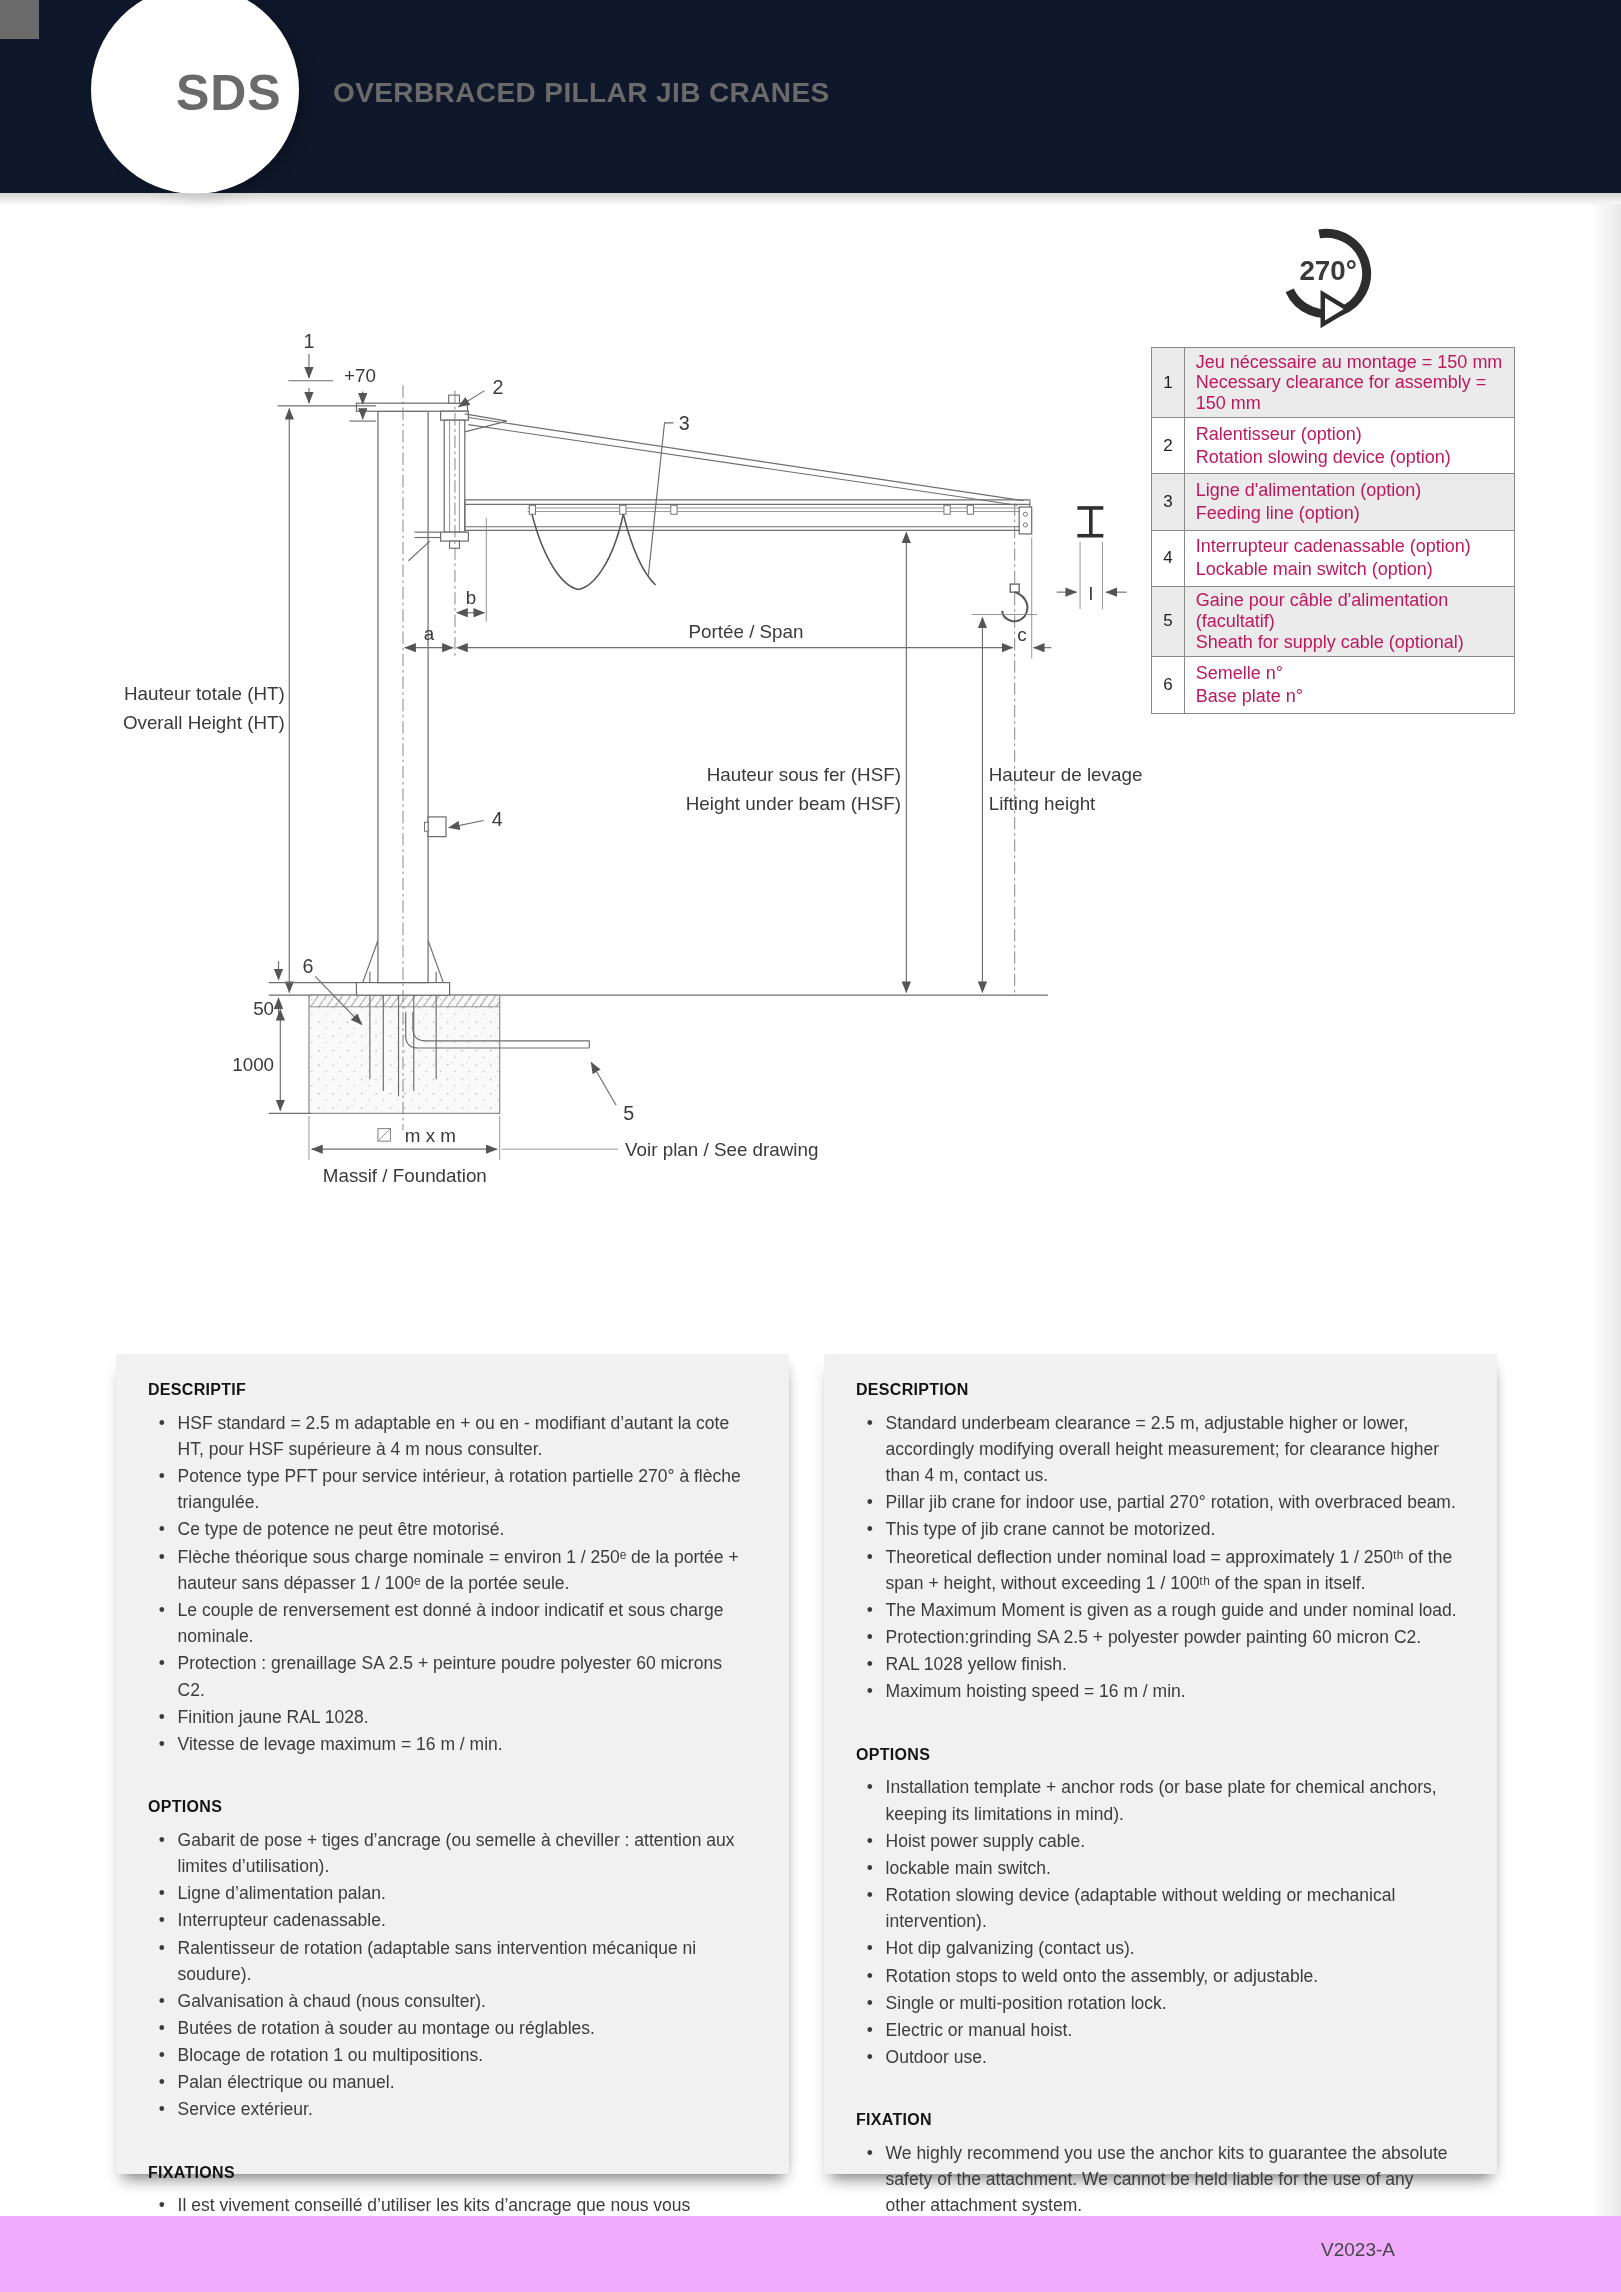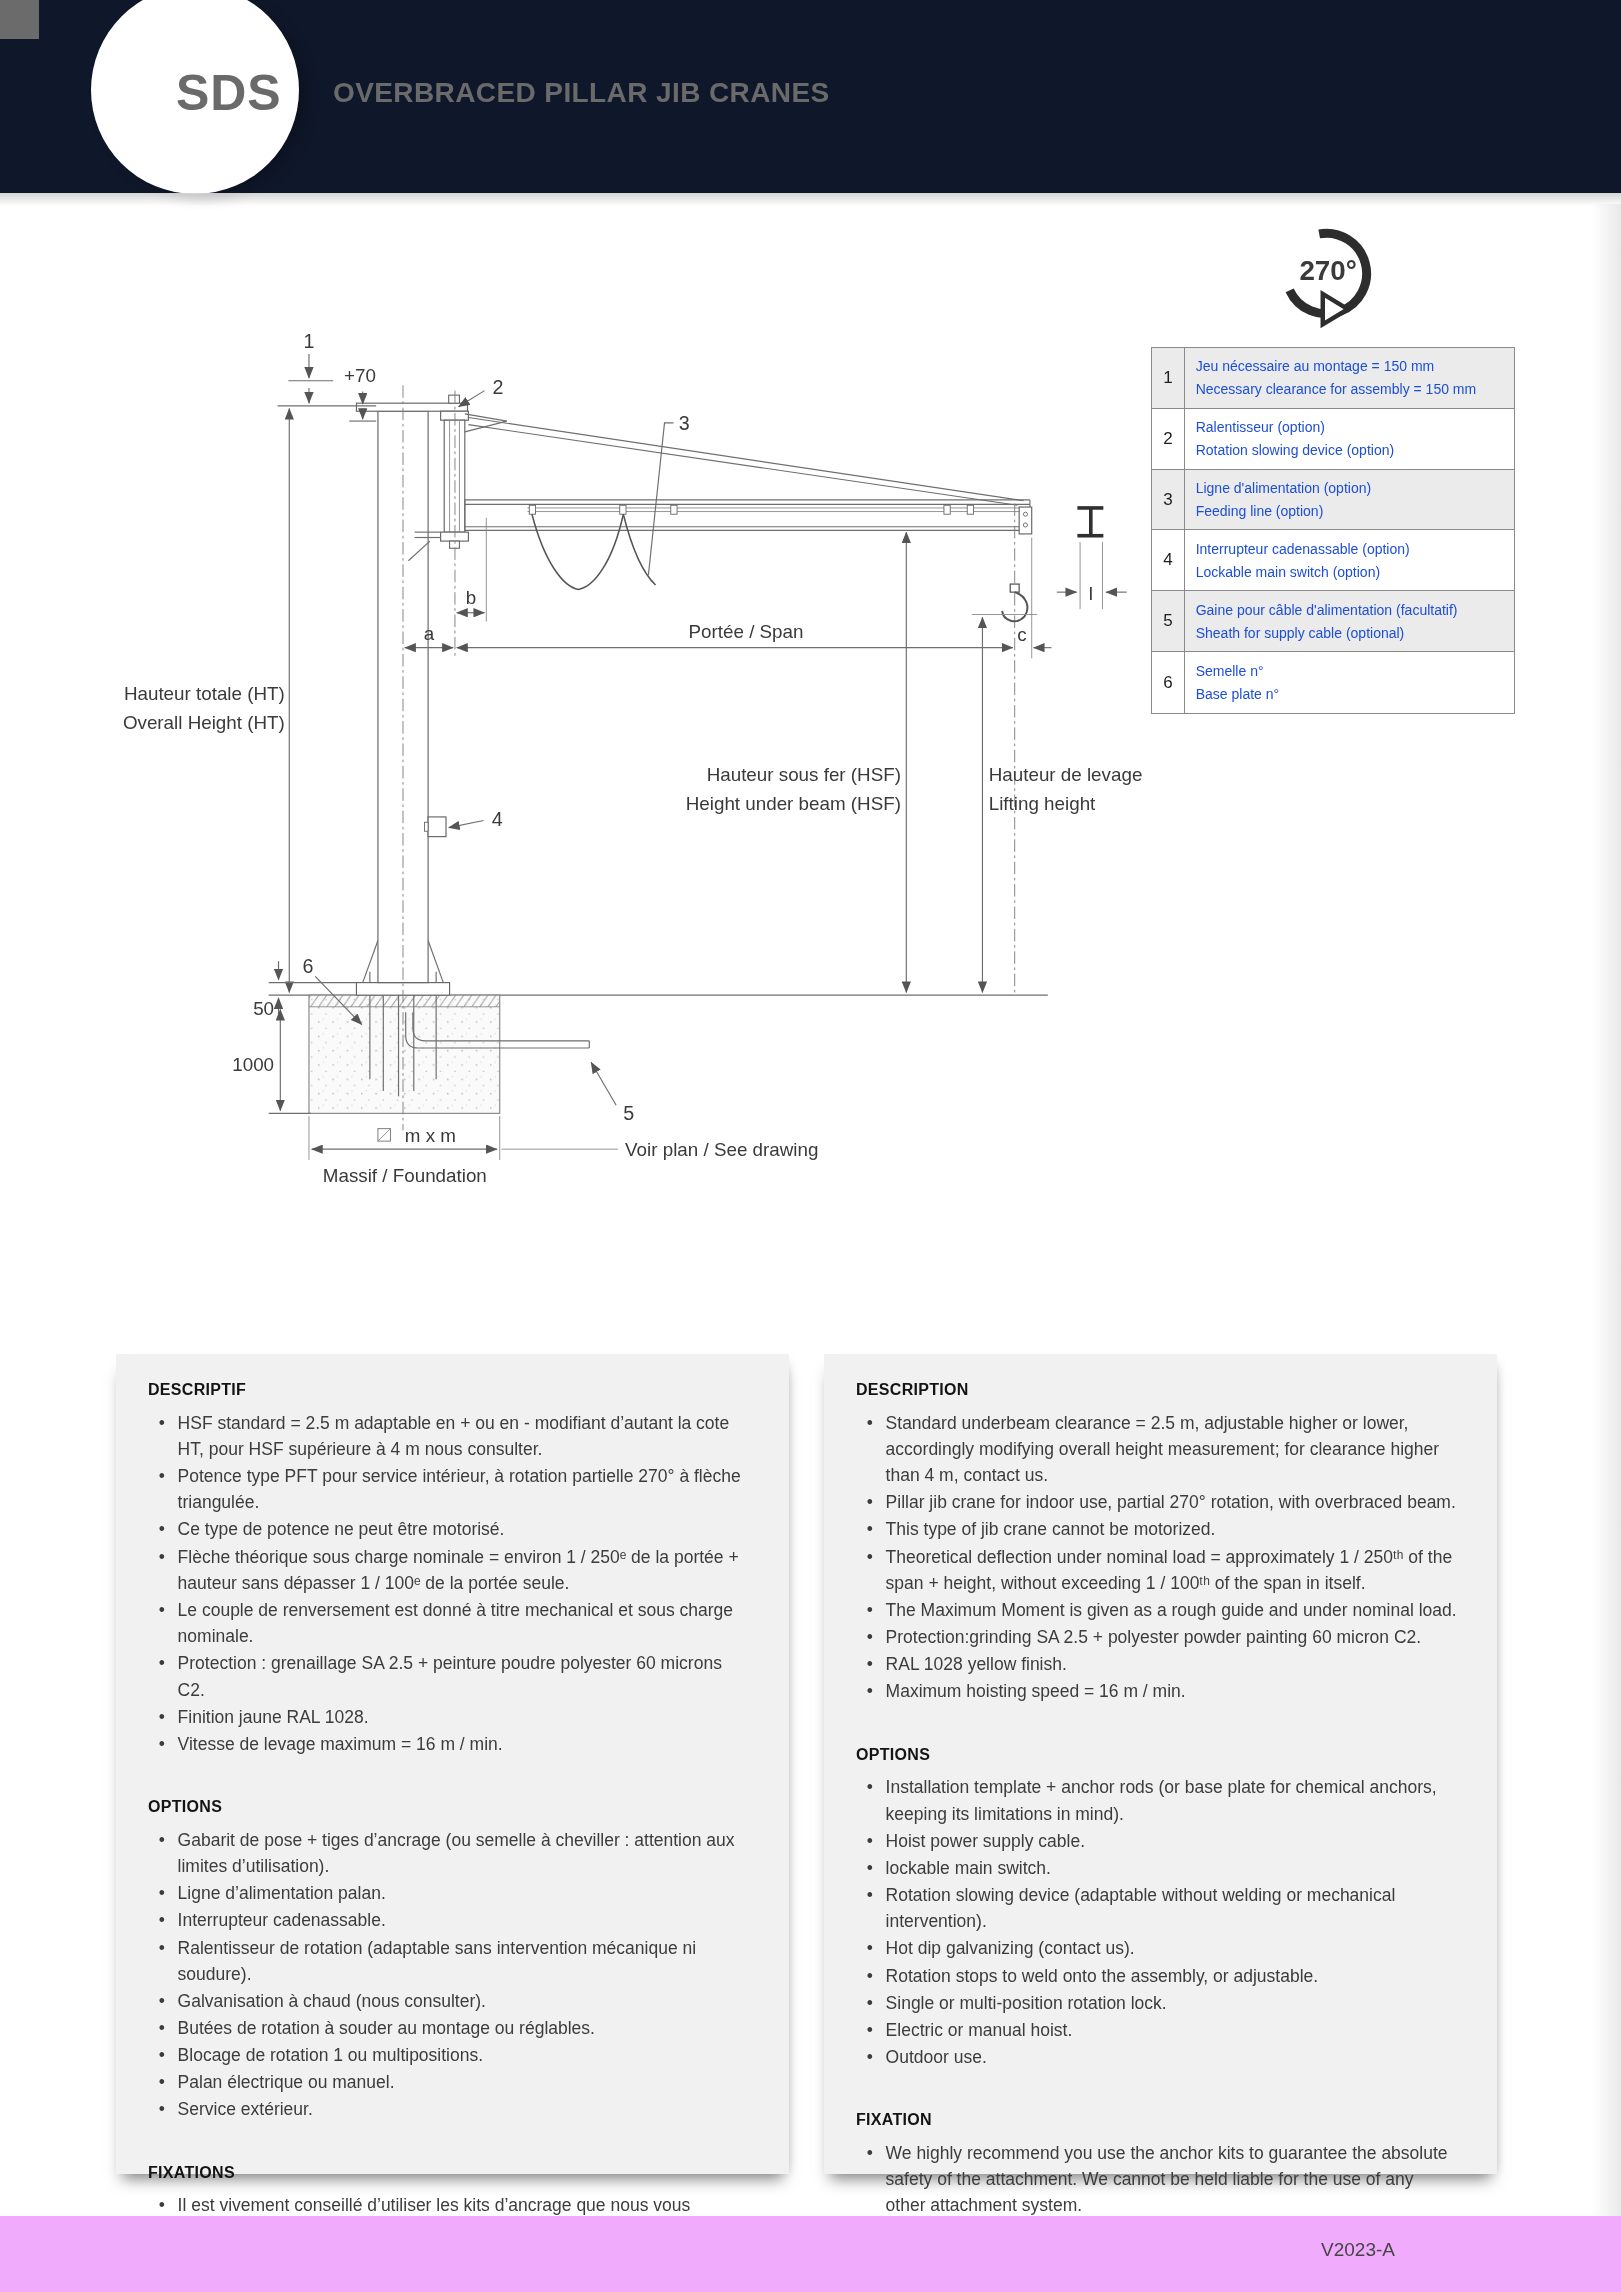--- a/index.html
+++ b/index.html
@@ -18,21 +18,21 @@
               background:linear-gradient(to left,#e9e9ea,rgba(233,233,234,0));}
   
   .legend{position:absolute;left:1151px;top:347px;width:362px;height:365px;border:1.3px solid #8a8a8a;
           display:grid;grid-template-rows:repeat(6,1fr);background:#fff;}
   .lrow{display:grid;grid-template-columns:33px 1fr;border-bottom:0.9px solid #8a8a8a;}
   .lrow:last-child{border-bottom:none;}
   .lrow:nth-child(odd){background:#ebebec;}
   .lnum{display:flex;align-items:center;justify-content:center;border-right:0.9px solid #8a8a8a;
         font-size:17px;color:#1e1e1e;}
   .ltxt{display:flex;flex-direction:column;justify-content:space-evenly;padding:3.6px 10.7px;}
-  .ltxt div{font-size:14px;line-height:1.15;color:#1d4ed8;}
+  .ltxt div{font-size:18px;line-height:1.15;color:#be185d;}
   
   .panel{position:absolute;top:1354px;width:673px;height:820px;background:#f1f1f2;
          box-shadow:0 12.5px 14.3px -6.3px rgba(45,45,45,.55),5.4px 1.8px 10.7px -7.2px rgba(0,0,0,.25);
          box-sizing:border-box;padding:27px 39px 0 32px;}
   .panel-fr{left:116px;} .panel-en{left:824px;}
   .panel h3{font-size:16px;font-weight:bold;color:#141414;margin:0 0 10.7px 0;letter-spacing:0.3px;}
   .panel h3.later{margin-top:41px;}
   .panel ul{list-style:none;margin:0;padding:0;}
   .panel li{position:relative;font-size:17.5px;line-height:1.5;color:#3c3c3c;padding-left:29.6px;margin:0.9px 0;}
   .panel li::before{content:"\2022";position:absolute;left:10.7px;color:#3c3c3c;}
@@ -302,21 +302,21 @@
     </div>
   </div>
 
   <div class="panel panel-fr">
     <h3>DESCRIPTIF</h3>
     <ul>
       <li>HSF standard = 2.5 m adaptable en + ou en - modifiant d’autant la cote HT, pour HSF supérieure à 4 m nous consulter.</li>
       <li>Potence type PFT pour service intérieur, à rotation partielle 270° à flèche triangulée.</li>
       <li>Ce type de potence ne peut être motorisé.</li>
       <li>Flèche théorique sous charge nominale = environ 1 / 250ᵉ de la portée + hauteur sans dépasser 1 / 100ᵉ de la portée seule.</li>
-      <li>Le couple de renversement est donné à titre mechanical et sous charge nominale.</li>
+      <li>Le couple de renversement est donné à indoor indicatif et sous charge nominale.</li>
       <li>Protection : grenaillage SA 2.5 + peinture poudre polyester 60 microns C2.</li>
       <li>Finition jaune RAL 1028.</li>
       <li>Vitesse de levage maximum = 16 m / min.</li>
     </ul>
     <h3 class="later">OPTIONS</h3>
     <ul>
       <li>Gabarit de pose + tiges d’ancrage (ou semelle à cheviller : attention aux limites d’utilisation).</li>
       <li>Ligne d’alimentation palan.</li>
       <li>Interrupteur cadenassable.</li>
       <li>Ralentisseur de rotation (adaptable sans intervention mécanique ni soudure).</li>

